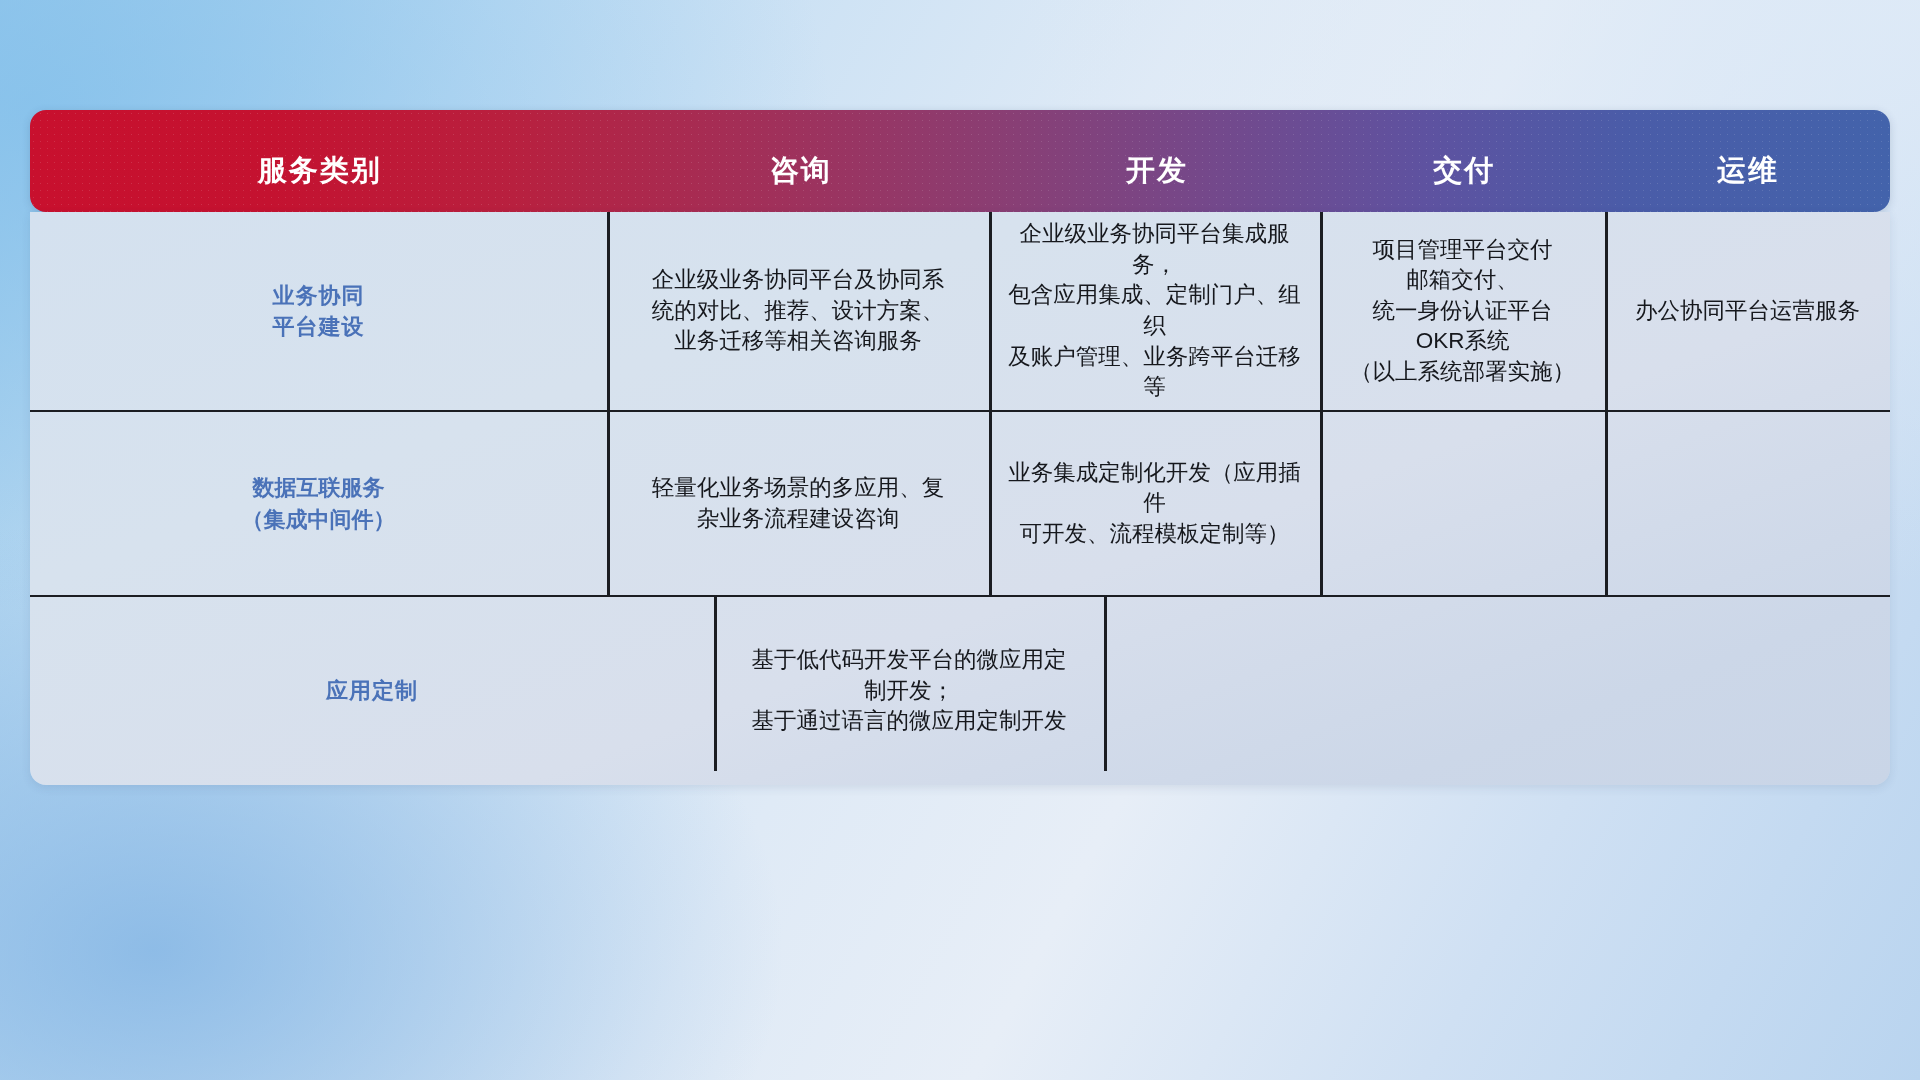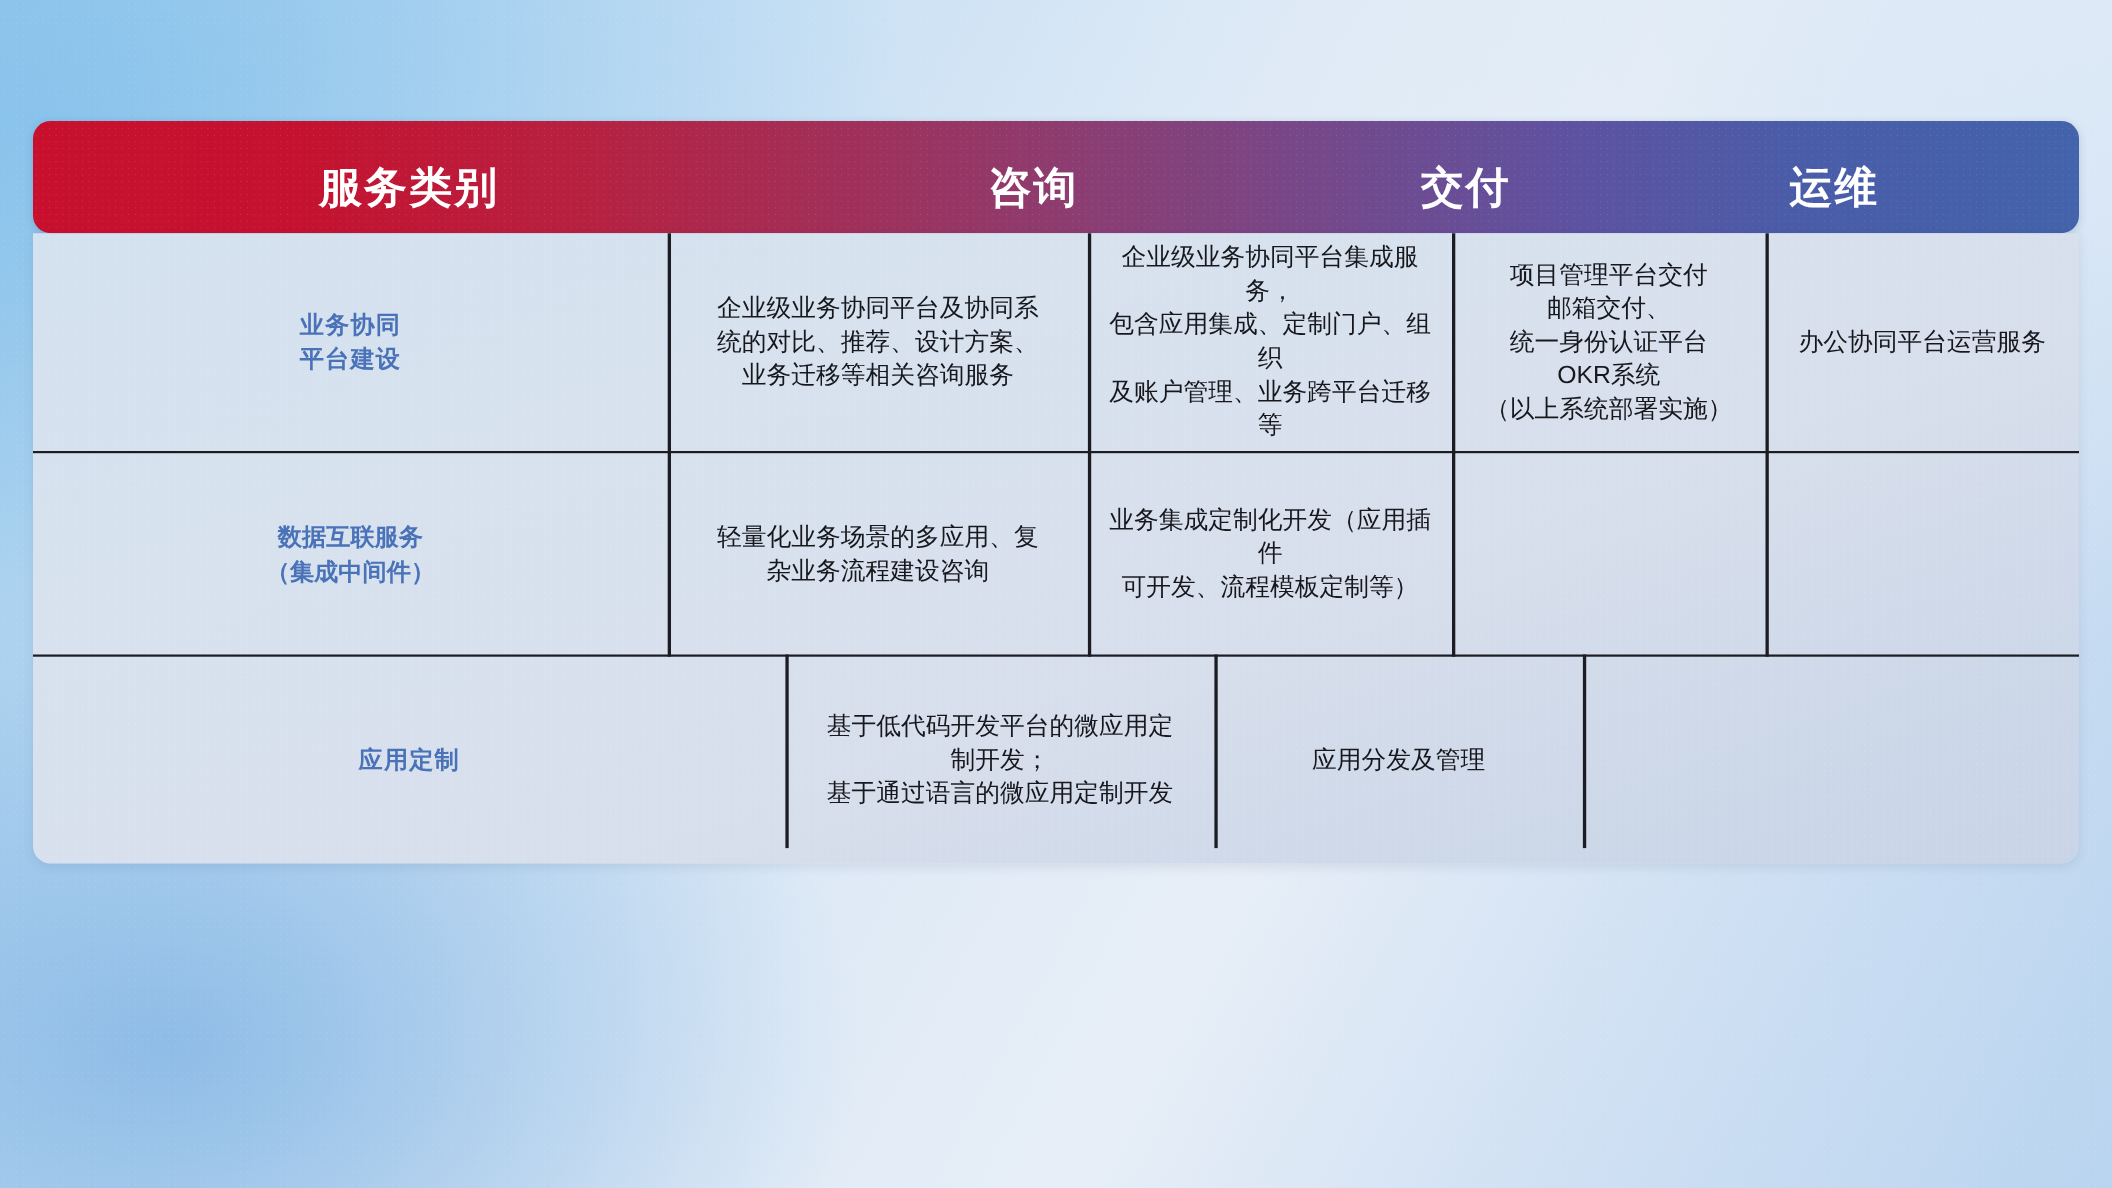--- a/index.html
+++ b/index.html
@@ -67,21 +67,21 @@
     inset: 0;
     background-image: radial-gradient(rgba(255,255,255,0.13) 0.5px, transparent 0.6px);
     background-size: 7px 7px;
     pointer-events: none;
   }
   .th {
     display: flex;
     align-items: center;
     justify-content: center;
     color: #ffffff;
-    font-size: 39px;
+    font-size: 29px;
     font-weight: bold;
     letter-spacing: 2px;
     position: relative;
     z-index: 2;
     padding-top: 20px;
   }
 
   .tbody {
     position: relative;
     background:
@@ -156,20 +156,21 @@
 </head>
 <body>
 
 <div id="slide">
 
   <div id="table-wrap">
 
     <div class="thead">
       <div class="th c-cat">服务类别</div>
       <div class="th c-consult">咨询</div>
+      <div class="th c-dev">开发</div>
       <div class="th c-deliver">交付</div>
       <div class="th c-ops">运维</div>
     </div>
 
     <div class="tbody">
 
       <div class="tr r1">
         <div class="td c-cat">
           <span class="cat-label cell-text">业务协同
 平台建设</span>
@@ -219,23 +220,20 @@
 
       <div class="tr r3">
         <div class="td c-cat">
           <span class="cat-label cell-text">应用定制</span>
         </div>
         <div class="td c-dev sep">
           <span class="cell-text">基于低代码开发平台的微应用定
 制开发；
 基于通过语言的微应用定制开发</span>
         </div>
-        <div class="td c-deliver sep">
-          <span class="cell-text">应用分发及管理</span>
-        </div>
         <div class="td c-ops sep">
           <span class="cell-text"></span>
         </div>
       </div>
 
     </div>
   </div>
 </div>
 
 </body></html>

